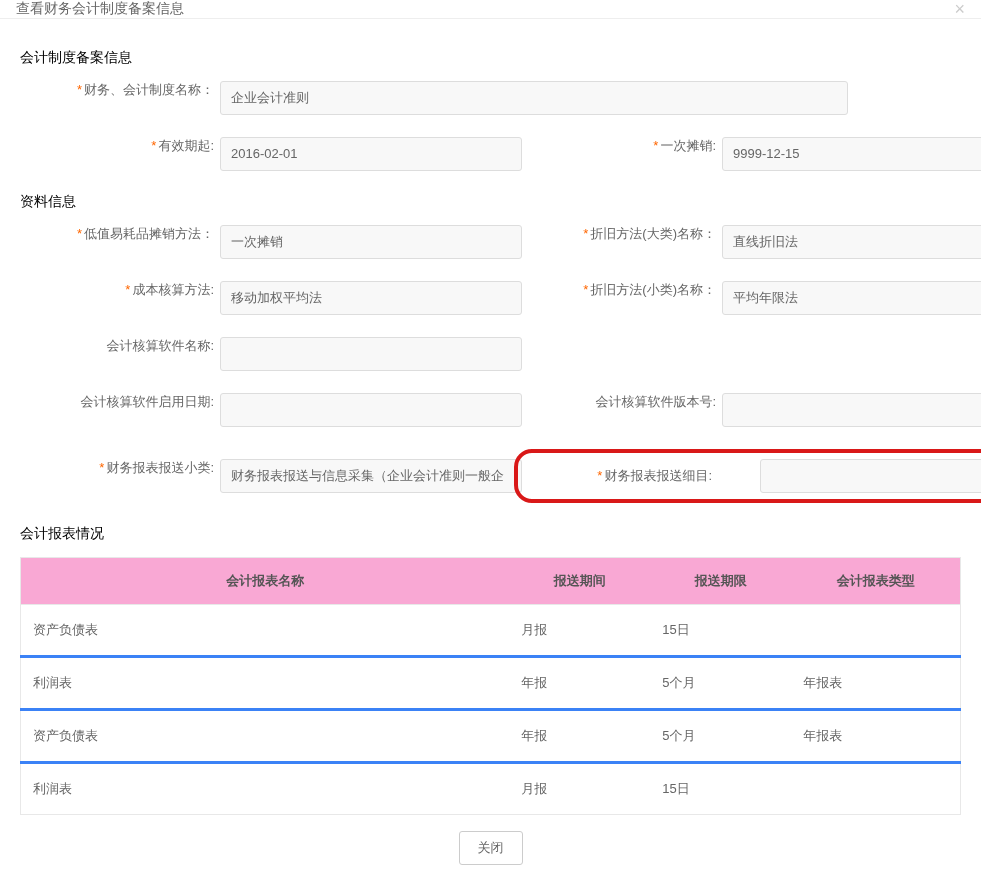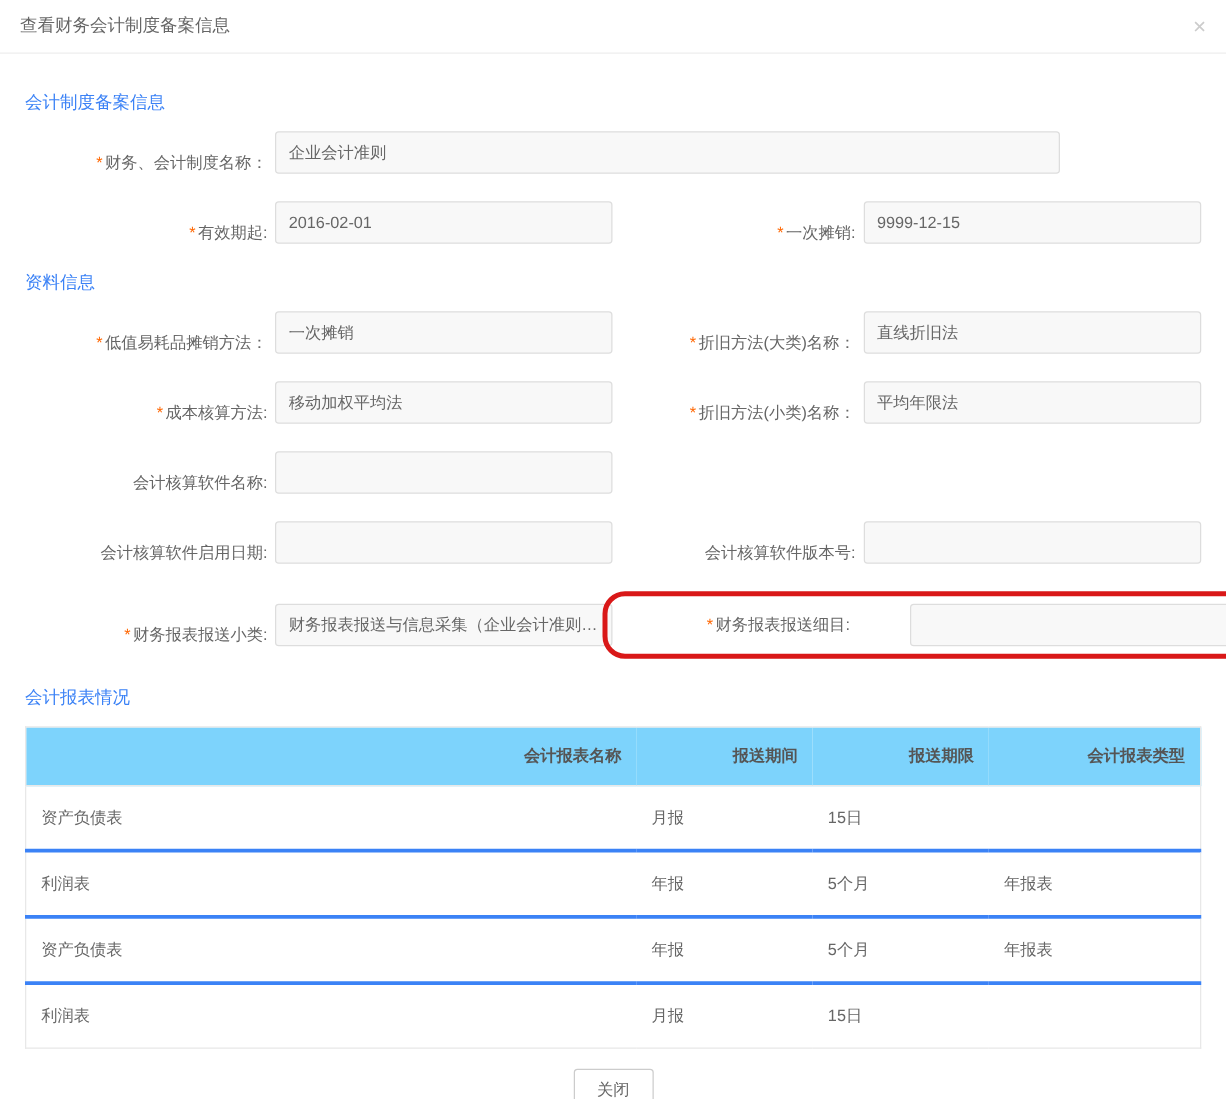--- a/index.html
+++ b/index.html
@@ -8,55 +8,55 @@
       font-size: 13px;
       color: #666;
       background: #fff;
       width: 981px;
     }
     .modal {
       width: 981px;
       position: relative;
     }
     .modal-header {
-      padding: 12px 16px;
+      padding: 0 16px;
       border-bottom: 1px solid #eee;
       display: flex;
       align-items: center;
       justify-content: space-between;
     }
     .modal-title {
       font-size: 14px;
       color: #666;
     }
     .close-icon {
       font-size: 18px;
       color: #ccc;
       cursor: pointer;
       line-height: 1;
     }
     .modal-body {
       padding: 20px;
     }
     .section-title {
       font-size: 14px;
-      color: #3b82f6;
+      color: #000000;
       margin: 20px 0 14px 0;
     }
     .section-title:first-child {
       margin-top: 10px;
     }
     .form-row {
       display: flex;
       margin-bottom: 22px;
       align-items: center;
     }
     .form-col {
       display: flex;
-      align-items: flex-end;
+      align-items: flex-start;
       flex: 1;
     }
     .form-col.full {
       flex: 0 0 100%;
     }
     .label {
       width: 200px;
       text-align: right;
       padding-right: 6px;
       font-size: 13px;
@@ -68,21 +68,21 @@
       margin-right: 2px;
     }
     .input {
       height: 34px;
       border: 1px solid #ddd;
       border-radius: 3px;
       background: #f8f8f8;
       padding: 0 10px;
       font-size: 13px;
       color: #666;
-      width: 270px;
+      width: 302px;
       line-height: 32px;
       white-space: nowrap;
       overflow: hidden;
       text-overflow: ellipsis;
     }
     .input.wide {
       width: 628px;
     }
     .highlight-wrap {
       position: relative;
@@ -98,22 +98,22 @@
     .highlight-wrap .label {
       width: 200px;
     }
     .table {
       width: 100%;
       border: 1px solid #e8e8e8;
       border-collapse: collapse;
       margin-top: 6px;
     }
     .table th {
-      background: #7dd3fc;
-      text-align: right;
+      background: #f9a8d4;
+      text-align: center;
       padding: 14px 12px;
       font-weight: 600;
       color: #555;
       font-size: 13px;
       border-bottom: 1px solid #e8e8e8;
     }
     .table td {
       padding: 16px 12px;
       border-bottom: 3px solid #3b82f6;
       color: #666;

